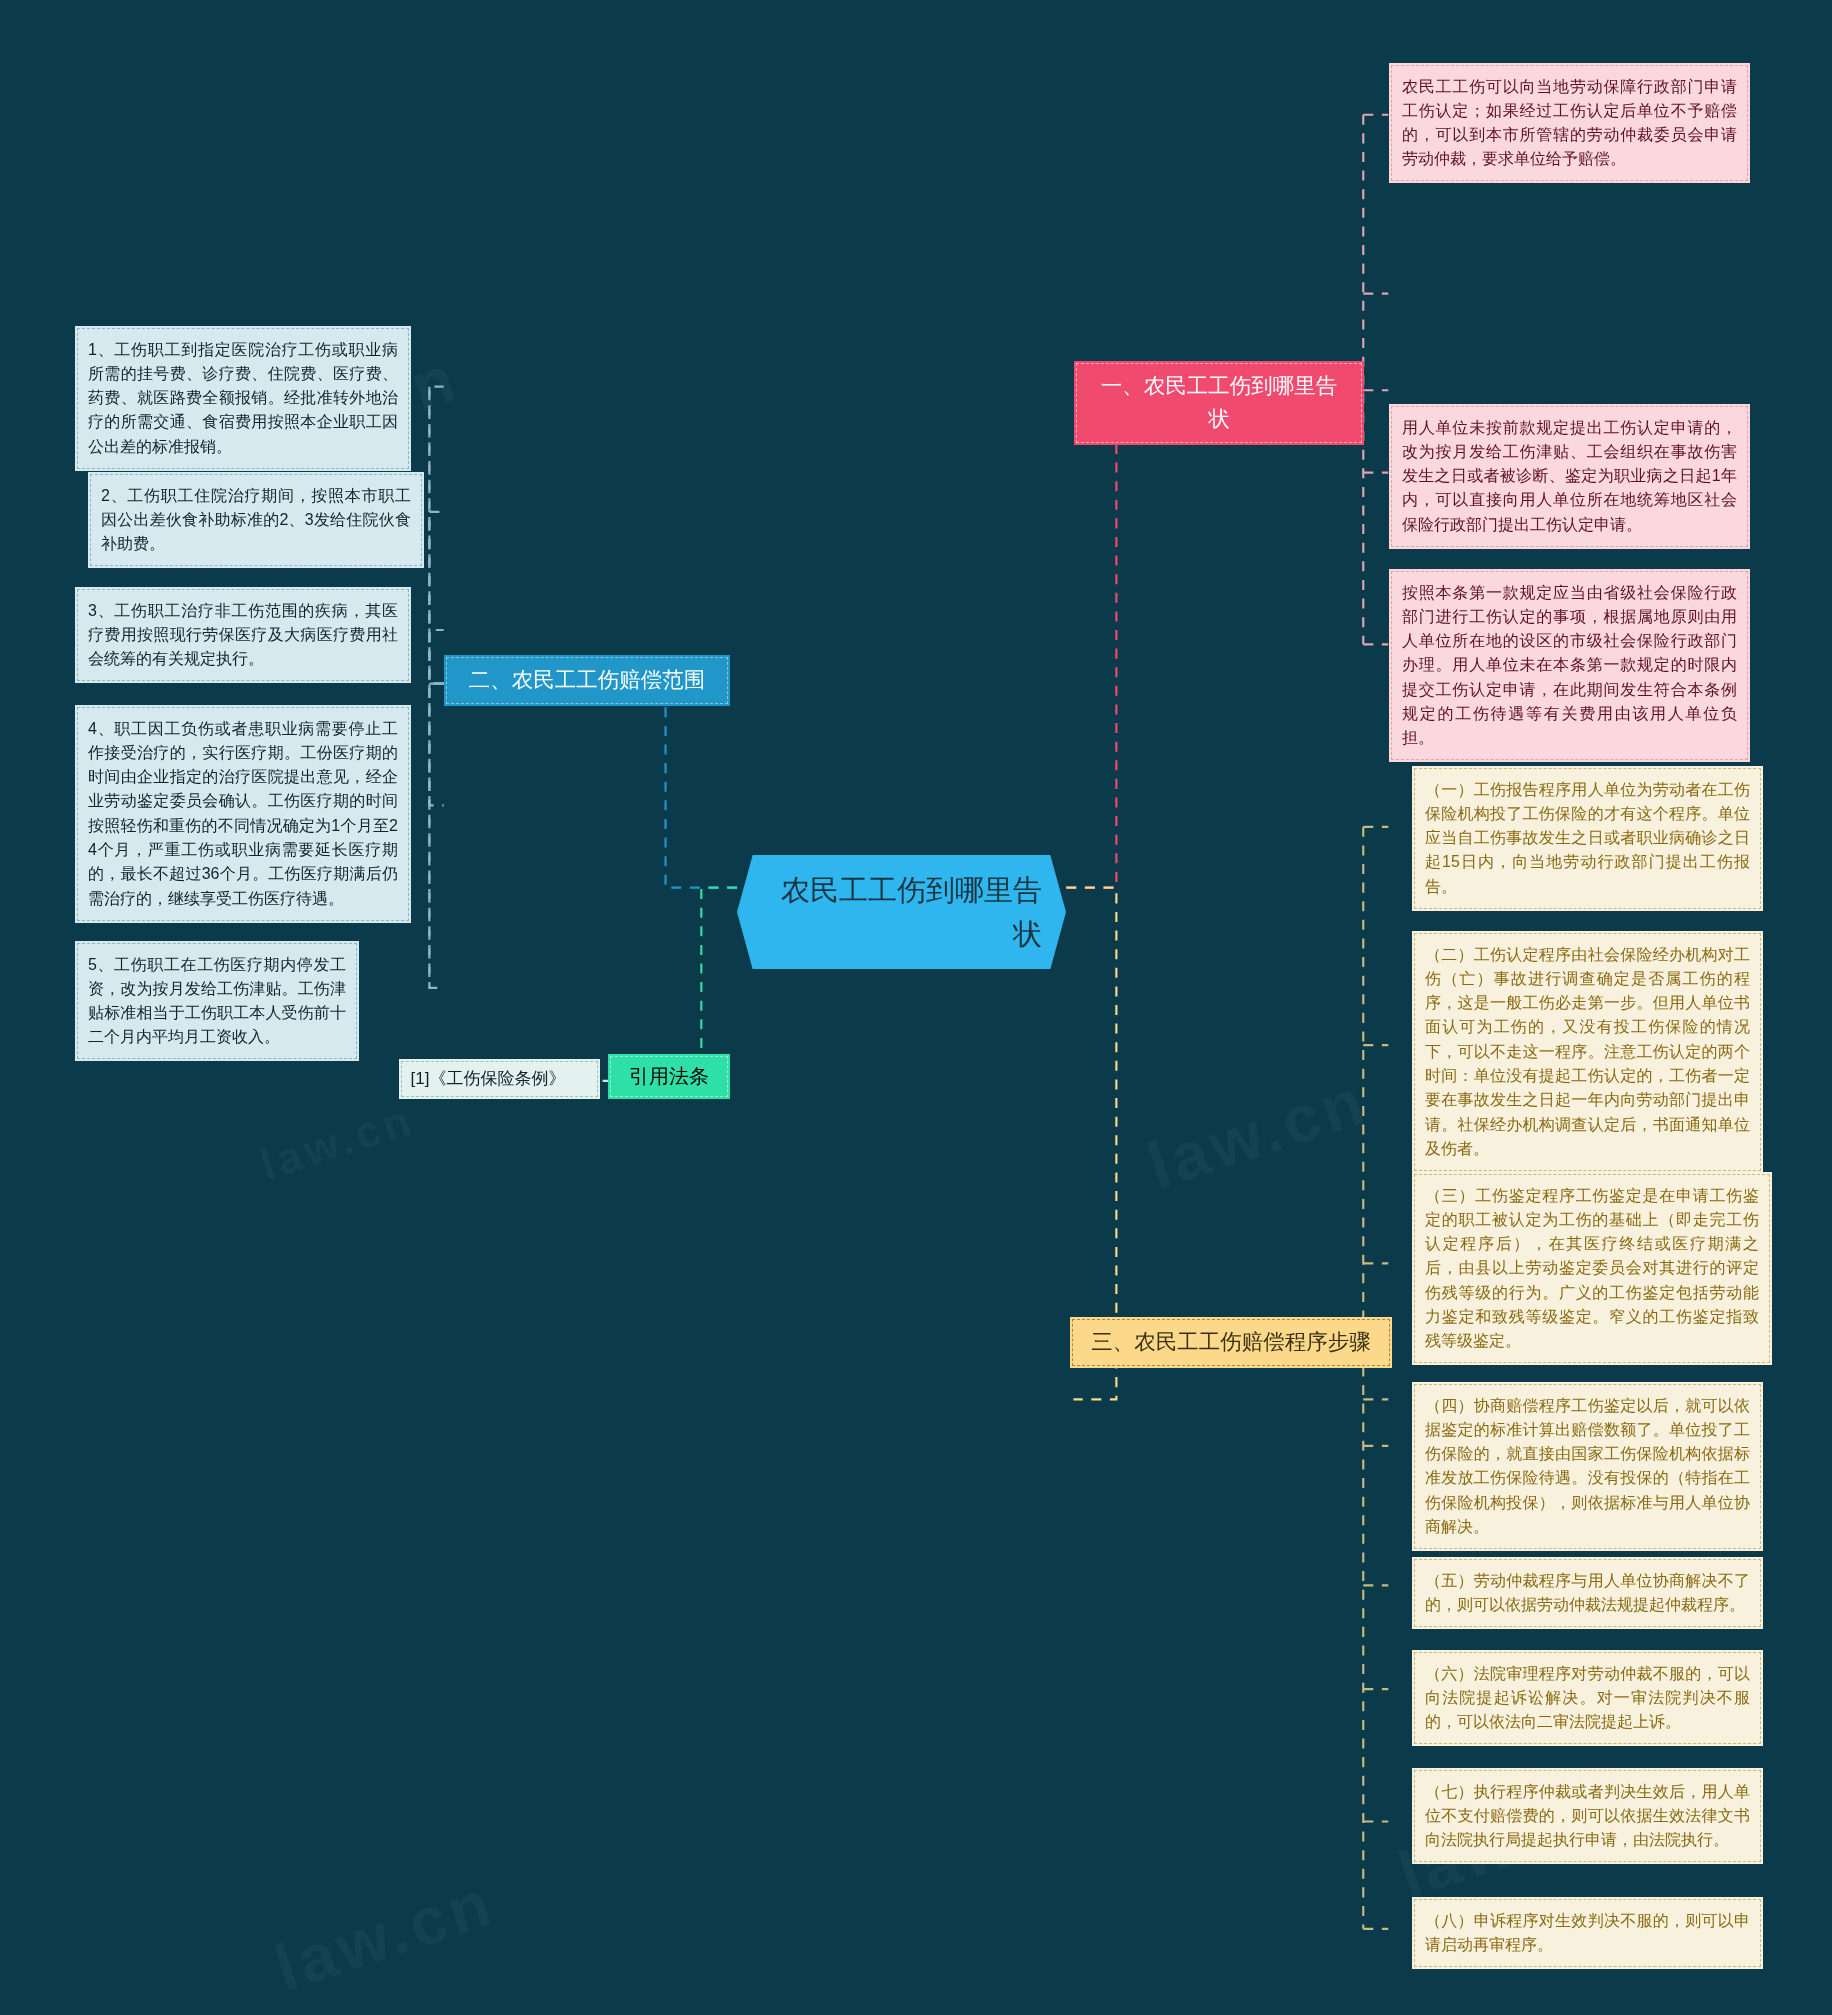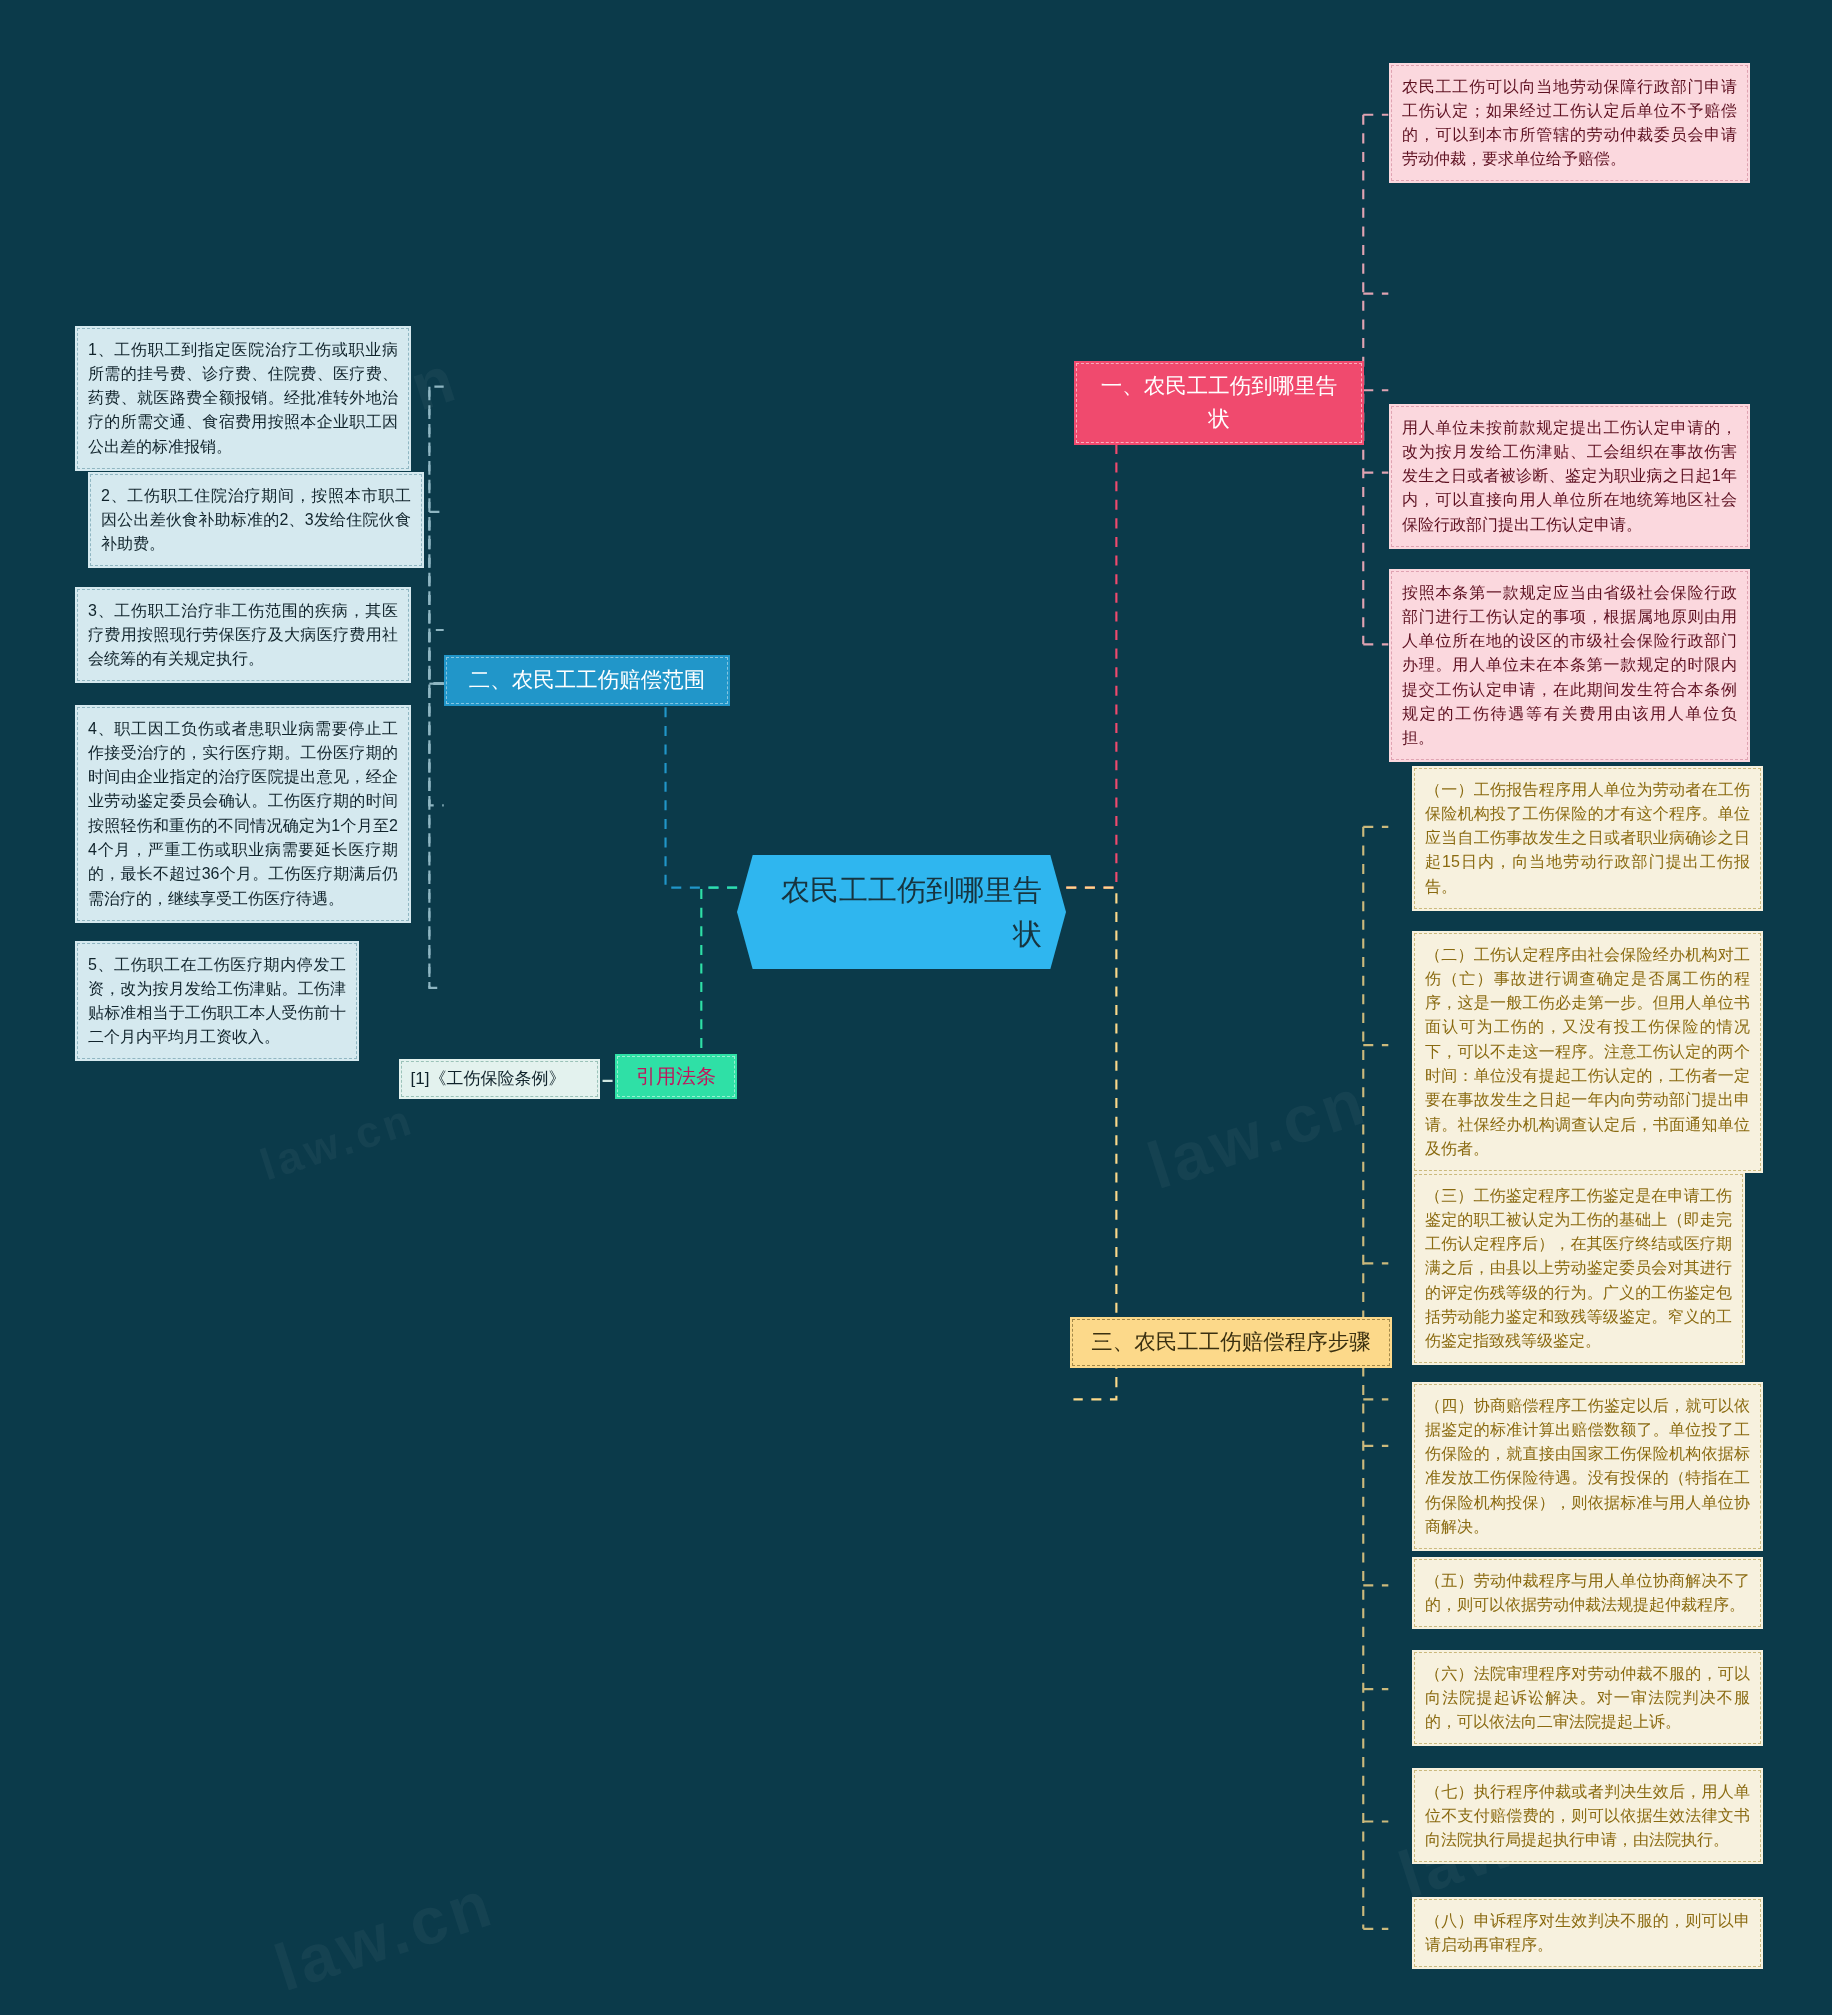--- a/index.html
+++ b/index.html
@@ -39,21 +39,21 @@
   }
   
   .branch{
     font-size:21.5px;
     padding:9.3px 18.6px;
     text-align:center;
   }
   .branch.red{background:#f04a6e;color:#ffffff;outline:1.4px dashed rgba(255,255,255,0.55);outline-offset:-3.6px;}
   .branch.blue{background:#2196c9;color:#ffffff;outline:1.4px dashed rgba(255,255,255,0.45);outline-offset:-3.6px;}
   .branch.yellow{background:#fcd98a;color:#3a3010;outline:1.4px dashed rgba(90,70,20,0.55);outline-offset:-3.6px;}
-  .branch.green{background:#2fe0a6;color:#be185d;outline:1.4px dashed rgba(255,255,255,0.5);outline-offset:-3.6px;margin-left:7px;}
+  .branch.green{background:#2fe0a6;color:#000000;outline:1.4px dashed rgba(255,255,255,0.5);outline-offset:-3.6px;}
   
   .leaf{
     font-size:16px;
     padding:11.5px 13px;
     text-align:justify;
   }
   .leaf.cyan{background:#d5e9ef;color:#10232b;outline:1.4px dashed #8fb6c2;outline-offset:-3.6px;}
   .leaf.pink{background:#fbd8de;color:#5d1020;outline:1.4px dashed #e0a3b2;outline-offset:-3.6px;}
   .leaf.cream{background:#f7f1de;color:#8a6a10;outline:1.4px dashed #cbb97c;outline-offset:-3.6px;}
   .leaf.mint{background:#e3f2ee;color:#10232b;outline:1.4px dashed #9bc3b9;outline-offset:-3.6px;
@@ -127,21 +127,21 @@
   <div class="node branch red" style="left:1074px;top:361px;width:290px;">一、农民工工伤到哪里告状</div>
 
   <div class="node leaf pink" style="left:1389px;top:63px;width:361px;">农民工工伤可以向当地劳动保障行政部门申请工伤认定；如果经过工伤认定后单位不予赔偿的，可以到本市所管辖的劳动仲裁委员会申请劳动仲裁，要求单位给予赔偿。</div>
   <div class="node leaf pink" style="left:1389px;top:404px;width:361px;">用人单位未按前款规定提出工伤认定申请的，改为按月发给工伤津贴、工会组织在事故伤害发生之日或者被诊断、鉴定为职业病之日起1年内，可以直接向用人单位所在地统筹地区社会保险行政部门提出工伤认定申请。</div>
   <div class="node leaf pink" style="left:1389px;top:569px;width:361px;">按照本条第一款规定应当由省级社会保险行政部门进行工伤认定的事项，根据属地原则由用人单位所在地的设区的市级社会保险行政部门办理。用人单位未在本条第一款规定的时限内提交工伤认定申请，在此期间发生符合本条例规定的工伤待遇等有关费用由该用人单位负担。</div>
 
   <div class="node branch yellow" style="left:1070px;top:1317px;width:322px;">三、农民工工伤赔偿程序步骤</div>
 
   <div class="node leaf cream" style="left:1412px;top:766px;width:351px;">（一）工伤报告程序用人单位为劳动者在工伤保险机构投了工伤保险的才有这个程序。单位应当自工伤事故发生之日或者职业病确诊之日起15日内，向当地劳动行政部门提出工伤报告。</div>
   <div class="node leaf cream" style="left:1412px;top:931px;width:351px;">（二）工伤认定程序由社会保险经办机构对工伤（亡）事故进行调查确定是否属工伤的程序，这是一般工伤必走第一步。但用人单位书面认可为工伤的，又没有投工伤保险的情况下，可以不走这一程序。注意工伤认定的两个时间：单位没有提起工伤认定的，工伤者一定要在事故发生之日起一年内向劳动部门提出申请。社保经办机构调查认定后，书面通知单位及伤者。</div>
-  <div class="node leaf cream" style="left:1412px;top:1172px;width:333px;">（三）工伤鉴定程序工伤鉴定是在申请工伤鉴定的职工被认定为工伤的基础上（即走完工伤认定程序后），在其医疗终结或医疗期满之后，由县以上劳动鉴定委员会对其进行的评定伤残等级的行为。广义的工伤鉴定包括劳动能力鉴定和致残等级鉴定。窄义的工伤鉴定指致残等级鉴定。</div>
+  <div class="node leaf cream" style="left:1412px;top:1172px;width:360px;">（三）工伤鉴定程序工伤鉴定是在申请工伤鉴定的职工被认定为工伤的基础上（即走完工伤认定程序后），在其医疗终结或医疗期满之后，由县以上劳动鉴定委员会对其进行的评定伤残等级的行为。广义的工伤鉴定包括劳动能力鉴定和致残等级鉴定。窄义的工伤鉴定指致残等级鉴定。</div>
   <div class="node leaf cream" style="left:1412px;top:1382px;width:351px;">（四）协商赔偿程序工伤鉴定以后，就可以依据鉴定的标准计算出赔偿数额了。单位投了工伤保险的，就直接由国家工伤保险机构依据标准发放工伤保险待遇。没有投保的（特指在工伤保险机构投保），则依据标准与用人单位协商解决。</div>
   <div class="node leaf cream" style="left:1412px;top:1557px;width:351px;">（五）劳动仲裁程序与用人单位协商解决不了的，则可以依据劳动仲裁法规提起仲裁程序。</div>
   <div class="node leaf cream" style="left:1412px;top:1650px;width:351px;">（六）法院审理程序对劳动仲裁不服的，可以向法院提起诉讼解决。对一审法院判决不服的，可以依法向二审法院提起上诉。</div>
   <div class="node leaf cream" style="left:1412px;top:1768px;width:351px;">（七）执行程序仲裁或者判决生效后，用人单位不支付赔偿费的，则可以依据生效法律文书向法院执行局提起执行申请，由法院执行。</div>
   <div class="node leaf cream" style="left:1412px;top:1897px;width:351px;">（八）申诉程序对生效判决不服的，则可以申请启动再审程序。</div>
 
 </div>
 
 
 </body></html>

